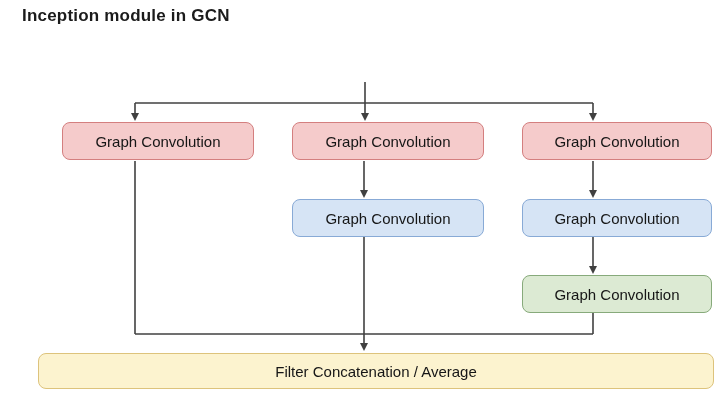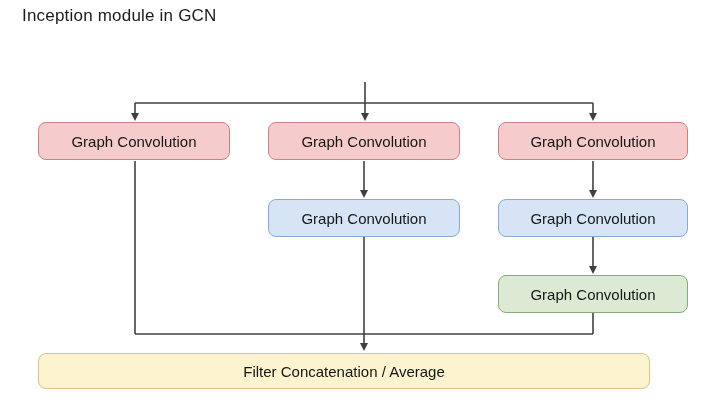--- a/index.html
+++ b/index.html
@@ -13,21 +13,21 @@
     width: 720px;
     height: 418px;
     background: #ffffff;
     overflow: hidden;
   }
   .title {
     position: absolute;
     left: 22px;
     top: 6px;
     font-size: 17px;
-    font-weight: normal;
+    font-weight: bold;
     color: #1b1b1b;
     letter-spacing: 0.2px;
   }
   .input-label {
     position: absolute;
     left: 305px;
     top: 60px;
     width: 120px;
     text-align: center;
     font-size: 15px;
@@ -45,38 +45,39 @@
     position: absolute;
     box-sizing: border-box;
     height: 38px;
     border-radius: 8px;
     border: 1.5px solid;
     display: flex;
     align-items: center;
     justify-content: center;
     font-size: 15px;
     color: #161616;
+    margin-left: 24px;
   }
   .pink  { background: #f5cbcb; border-color: #d47f7f; }
   .blue  { background: #d6e4f5; border-color: #88aad6; }
   .green { background: #dcead3; border-color: #87aa7b; }
 
   .n1a { left: 38px;  top: 122px; width: 192px; }
   .n2a { left: 268px; top: 122px; width: 192px; }
   .n3a { left: 498px; top: 122px; width: 190px; }
   .n2b { left: 268px; top: 199px; width: 192px; }
   .n3b { left: 498px; top: 199px; width: 190px; }
   .n3c { left: 498px; top: 275px; width: 190px; }
 
   .output-bar {
     position: absolute;
     box-sizing: border-box;
     left: 38px;
     top: 353px;
-    width: 612px;
+    width: 676px;
     height: 36px;
     background: #fcf3cf;
     border: 1.5px solid #ddc37c;
     border-radius: 8px;
     display: flex;
     align-items: center;
     justify-content: center;
     font-size: 15px;
     color: #161616;
   }

